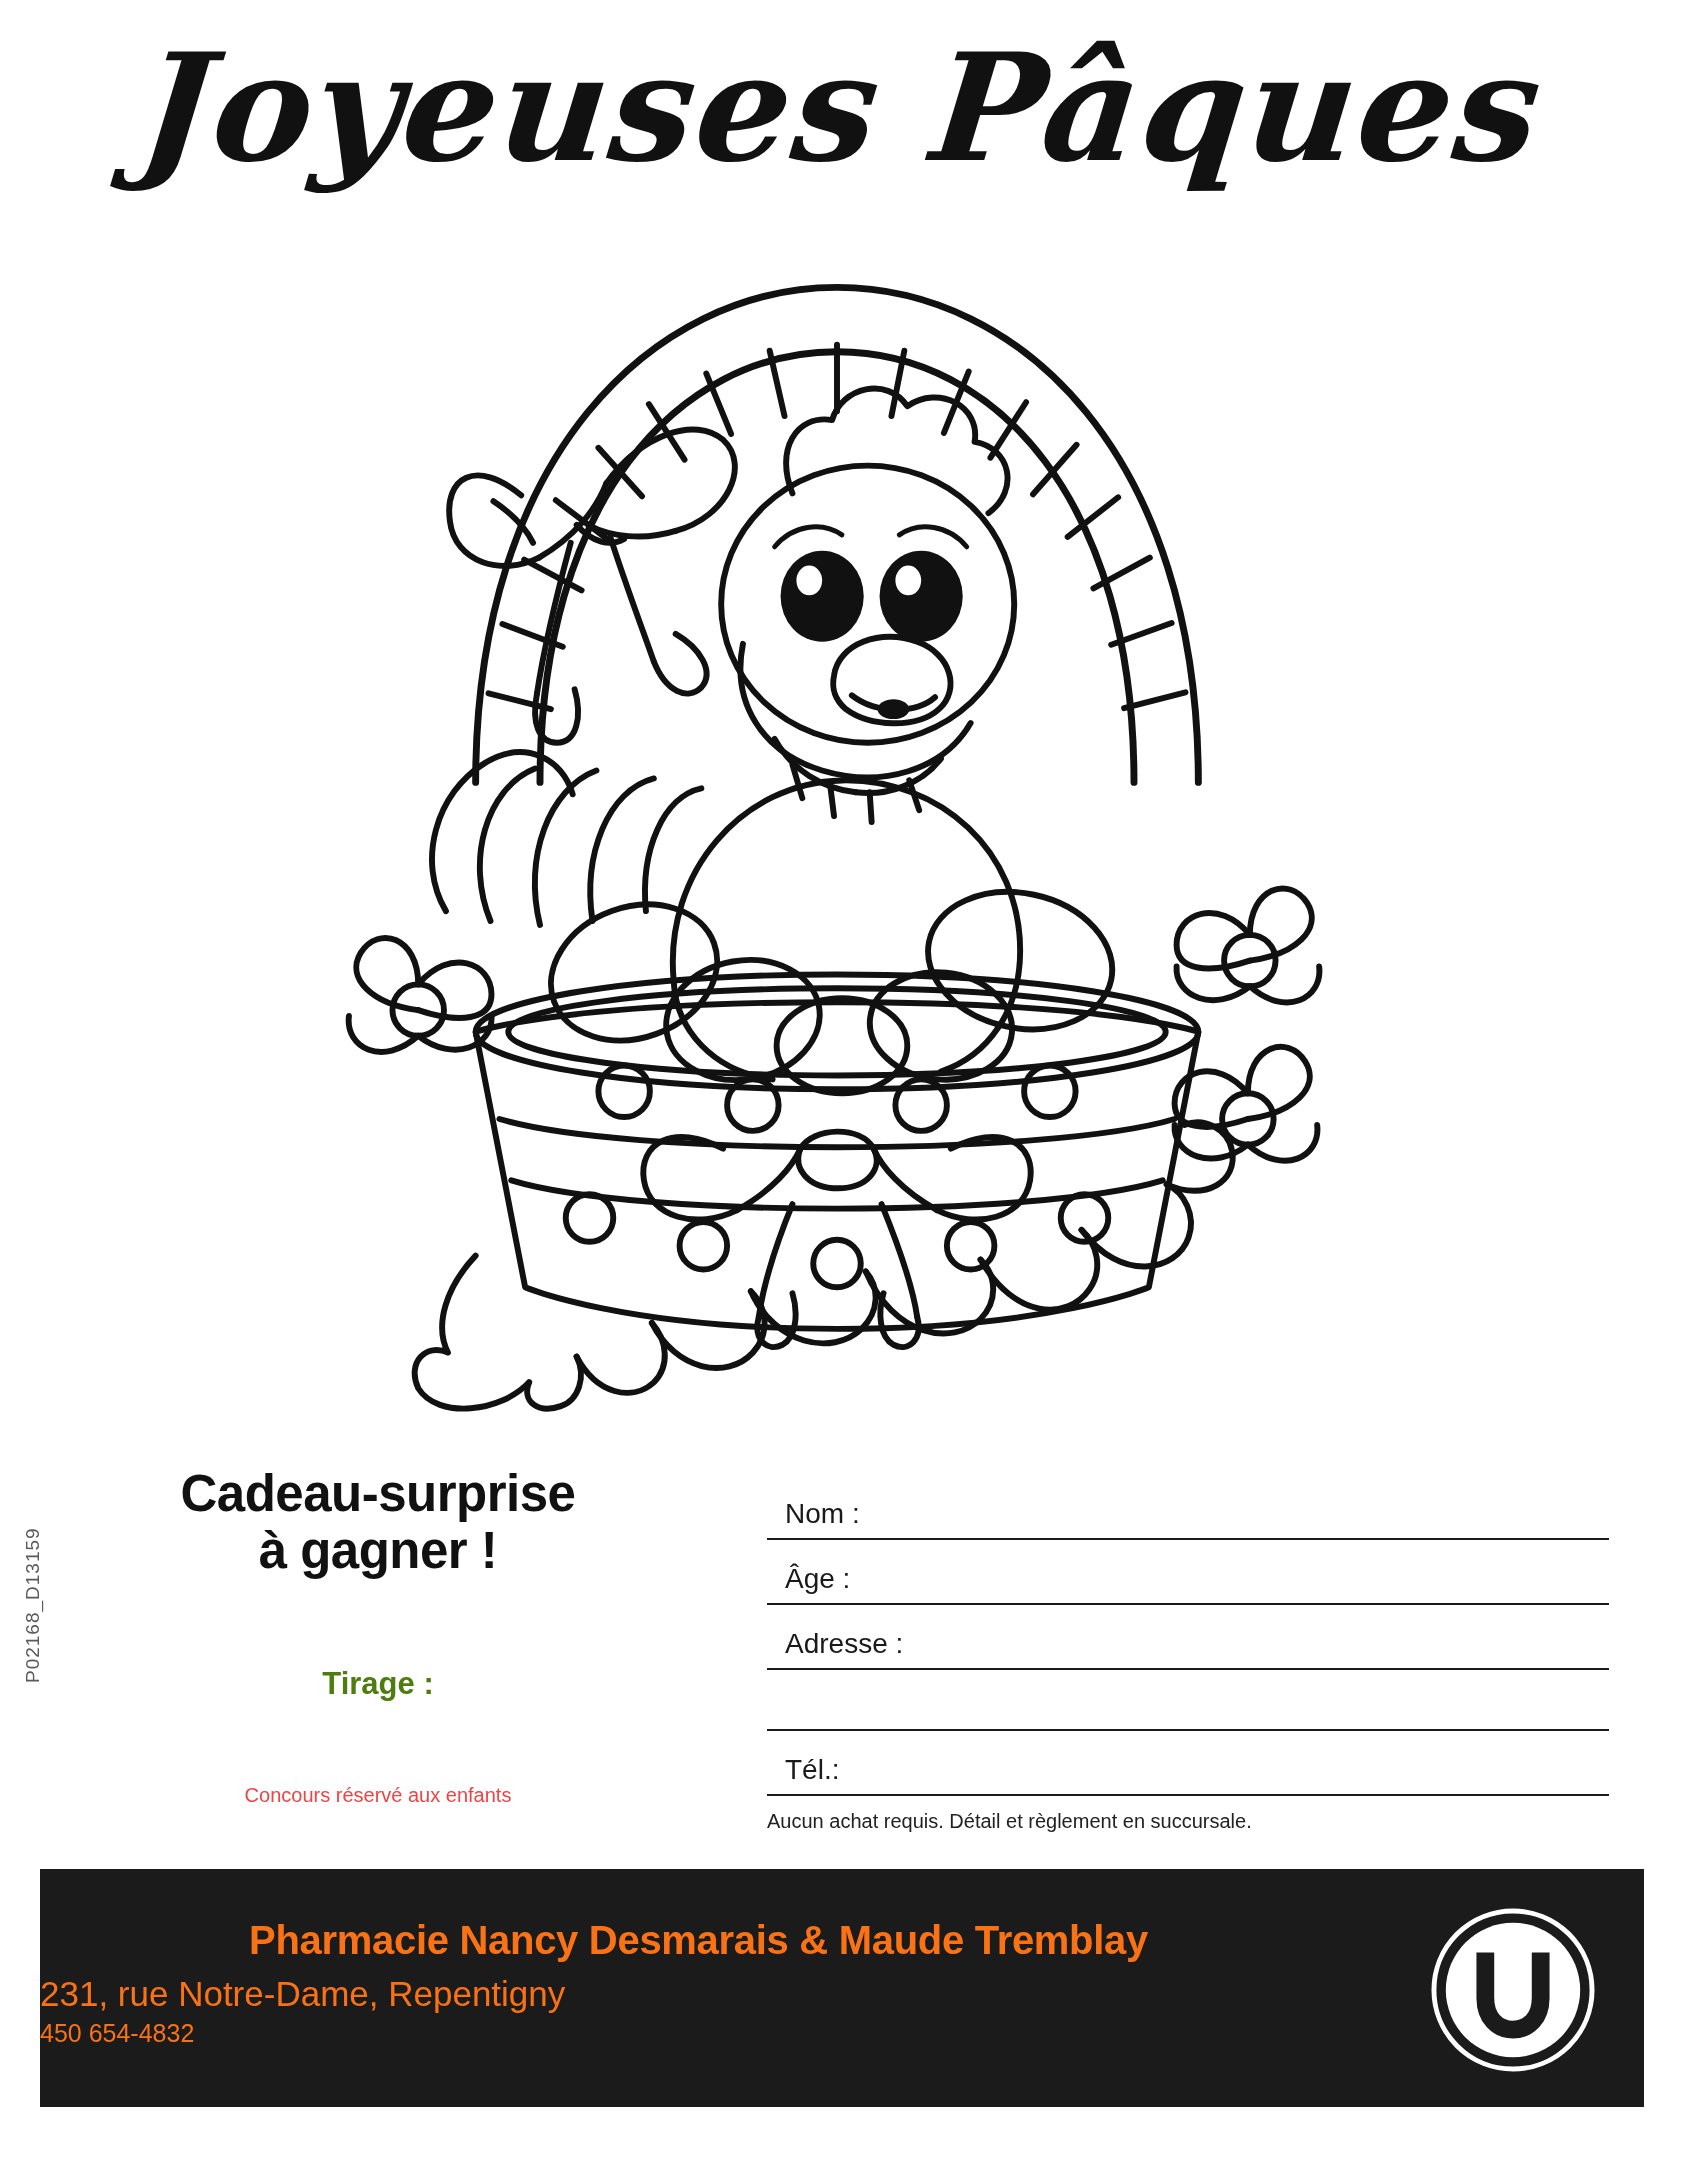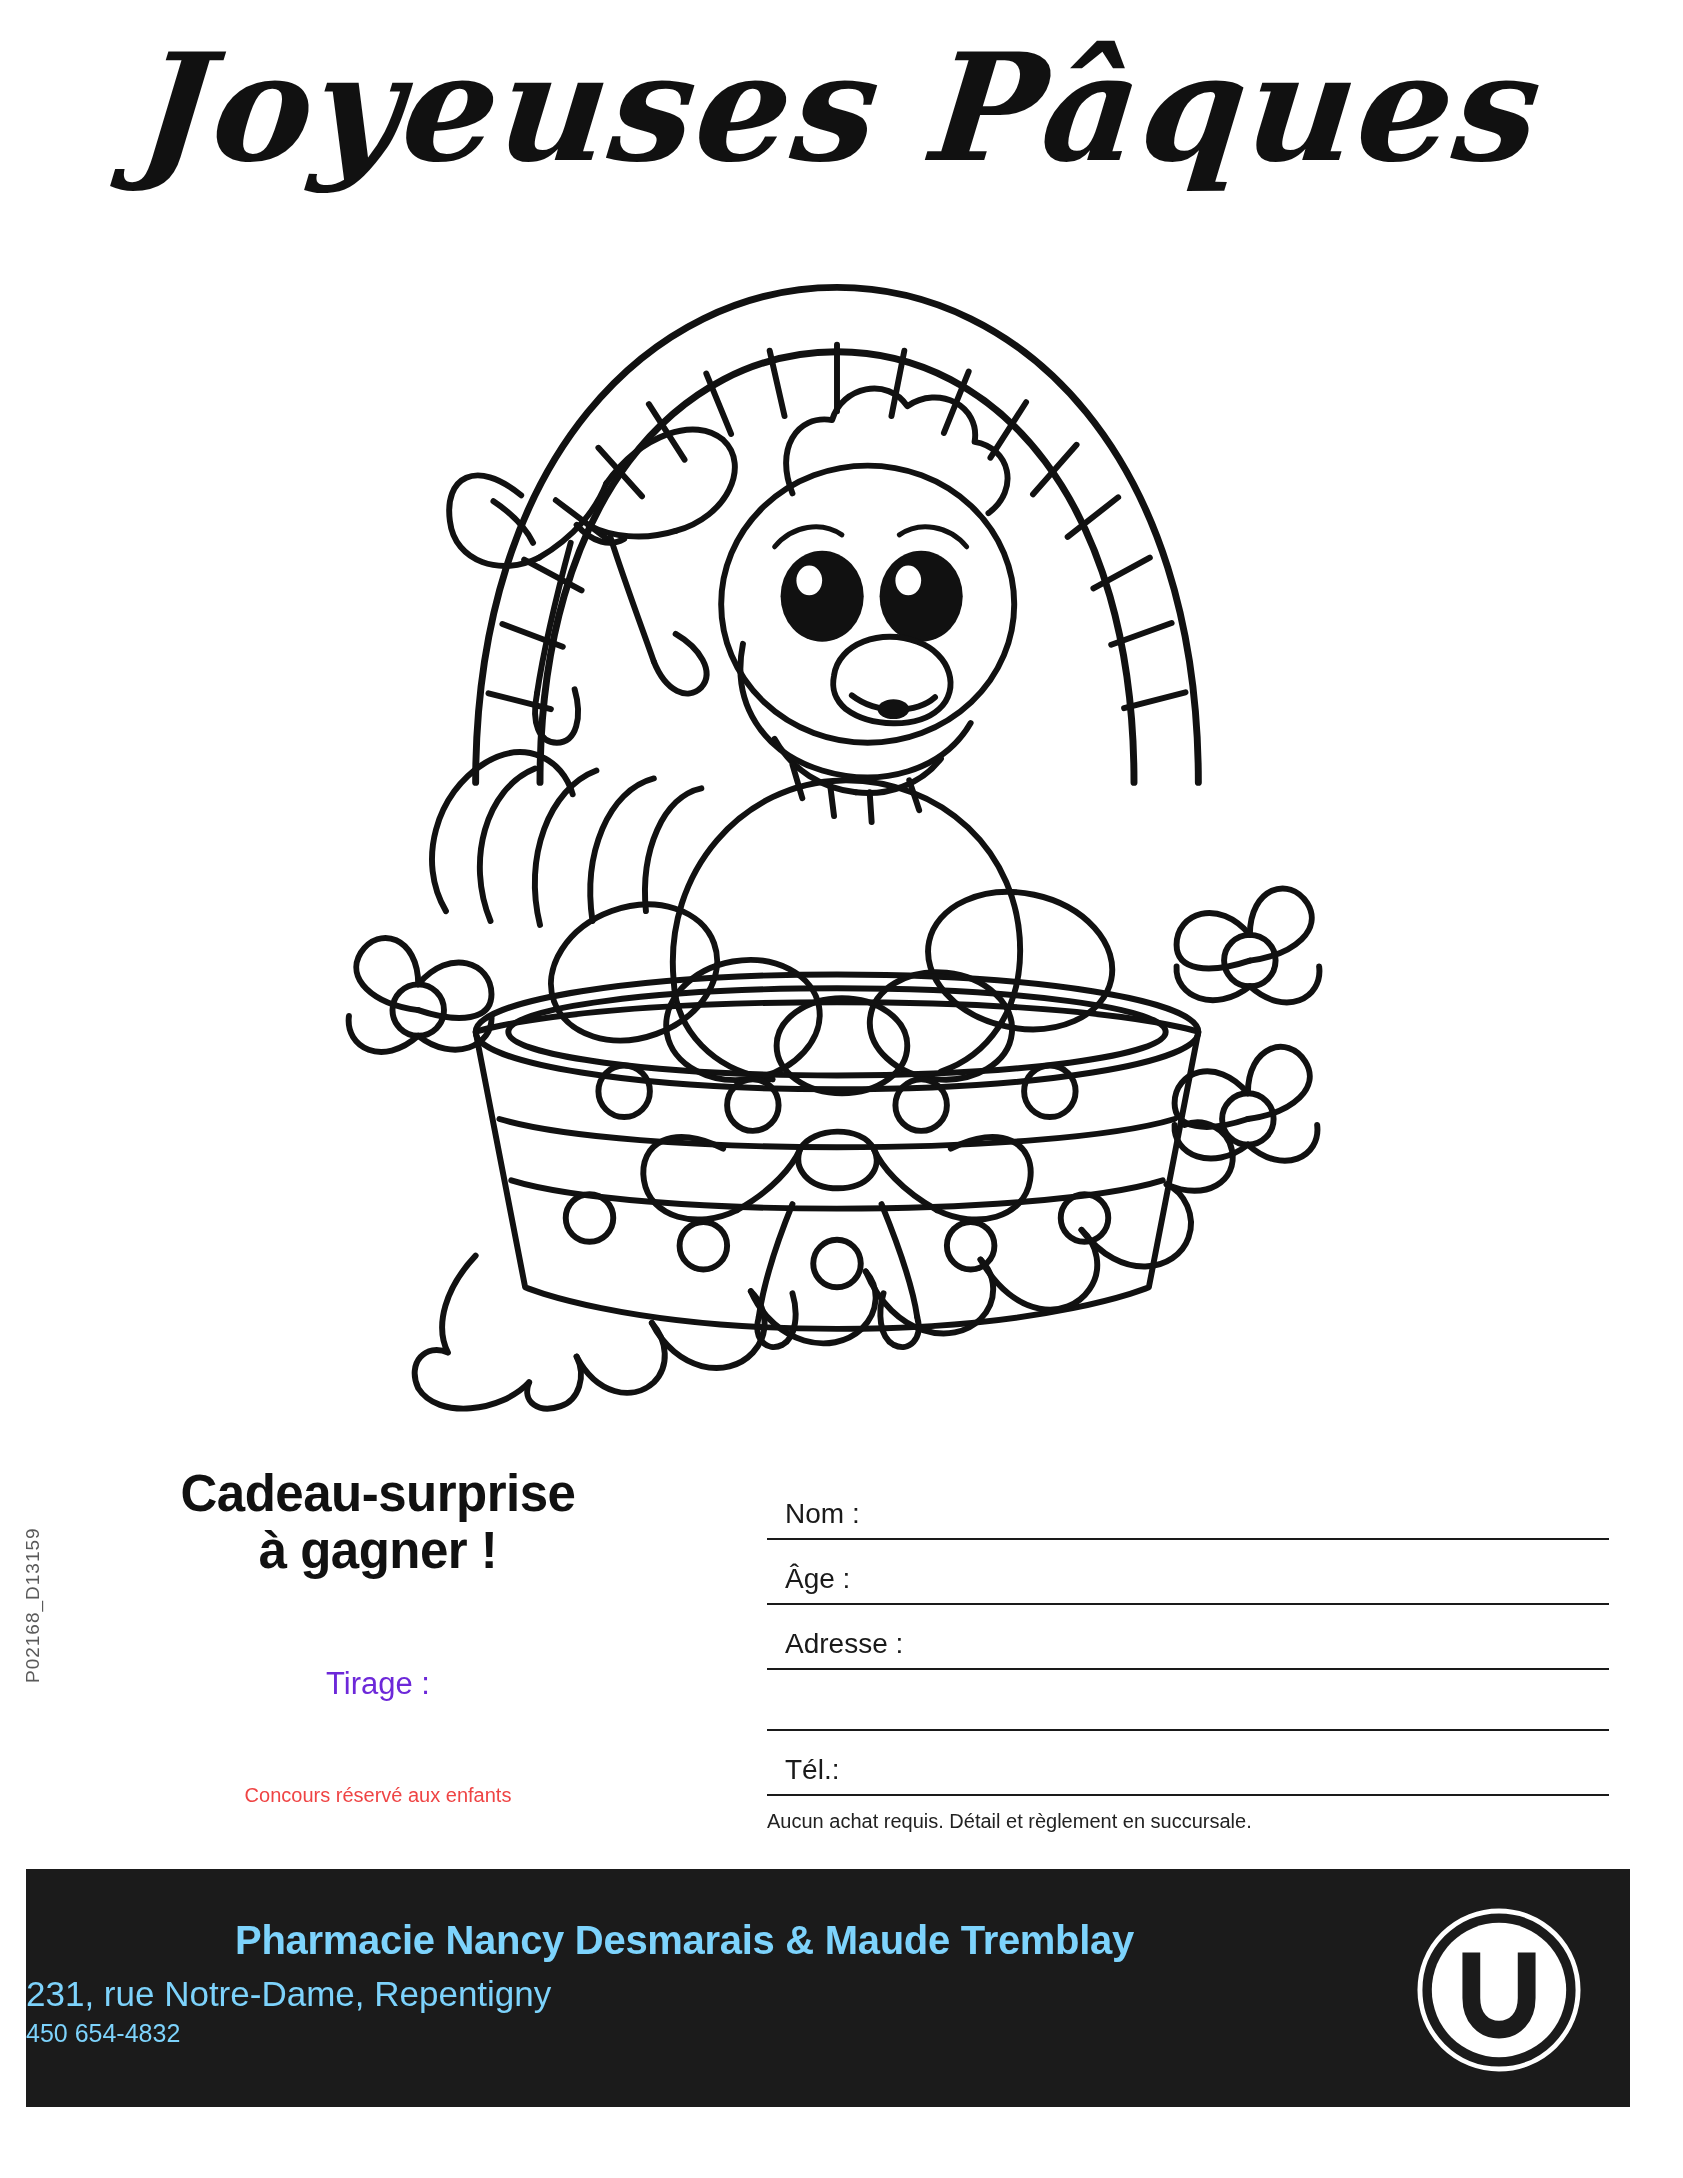--- a/index.html
+++ b/index.html
@@ -72,23 +72,23 @@
     font-size: 51px;
     line-height: 1.12;
     color: #111111;
     letter-spacing: -0.5px;
   }
   .prize-title .line2 {
     display: block;
   }
   .tirage {
     margin-top: 87px;
-    font-weight: normal;
+    font-weight: bold;
     font-size: 31px;
-    color: #6d28d9;
+    color: #4d7c0f;
   }
   .rules {
     margin-top: 80px;
     font-size: 20px;
     line-height: 1.35;
     color: #ef4444;
   }
 
   
   .side-code {
@@ -126,26 +126,26 @@
   .field.blank { height: 59px; }
   .disclaimer {
     margin-top: 14px;
     font-size: 20px;
     color: #222222;
   }
 
   
   .footer {
     position: absolute;
-    left: 26px;
+    left: 40px;
     top: 1869px;
     width: 1604px;
     height: 238px;
     background: #1b1b1b;
-    color: #7dd3fc;
+    color: #f97316;
   }
   .footer-text {
     position: absolute;
     left: 0;
     top: 46px;
     width: 1317px;
     text-align: center;
     padding-right: 0;
   }
   .footer-name {

